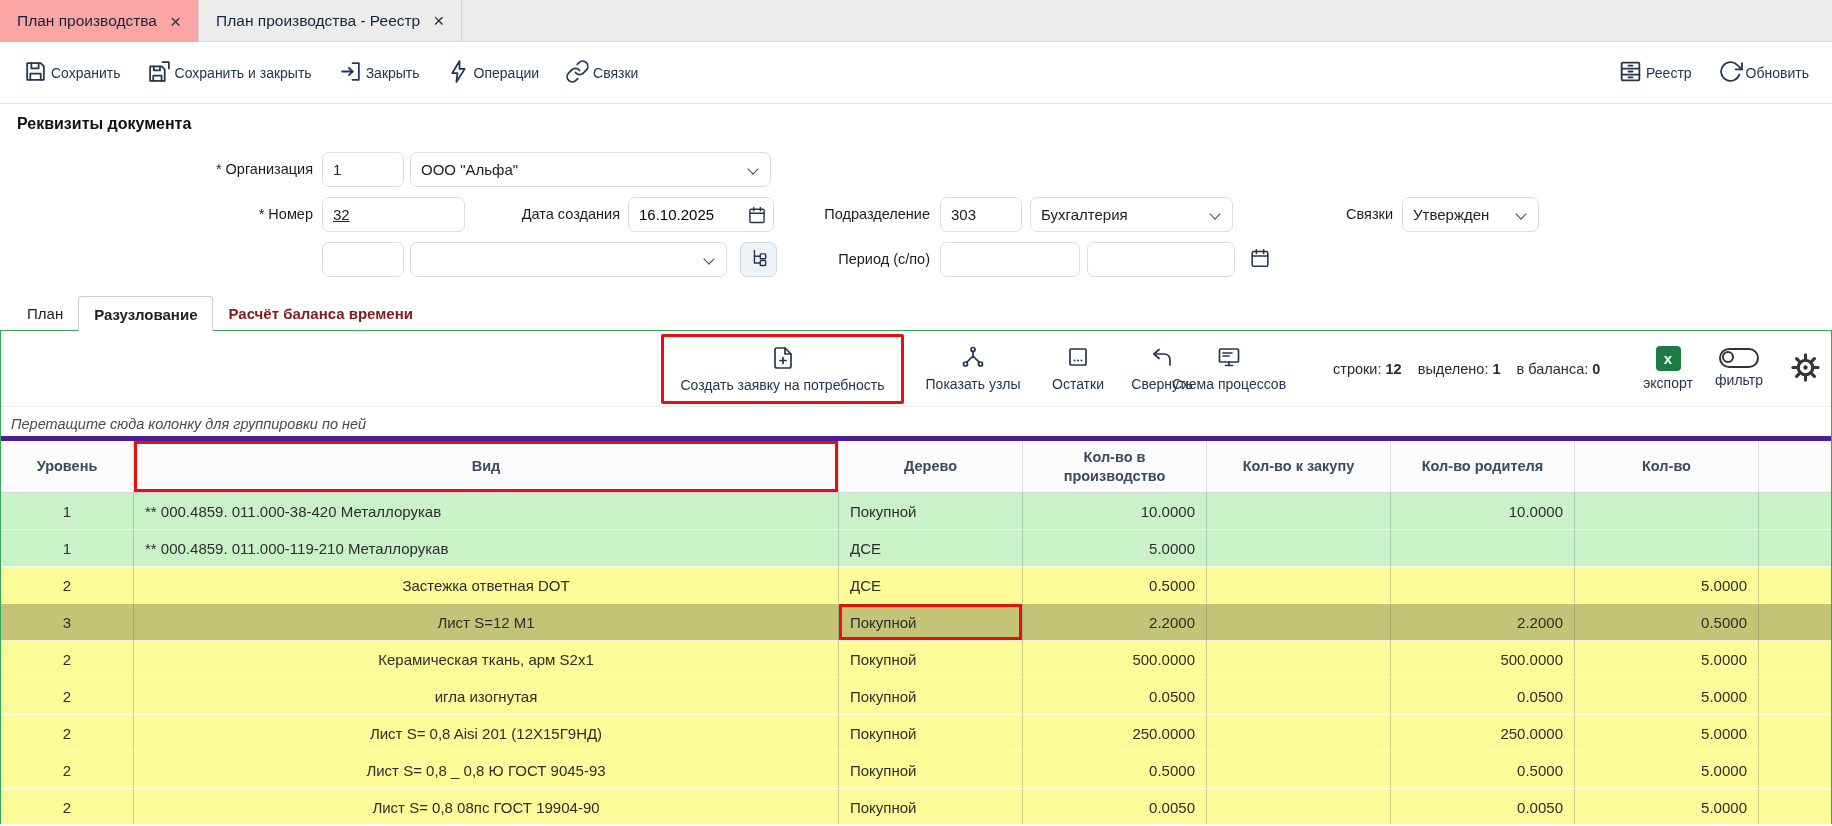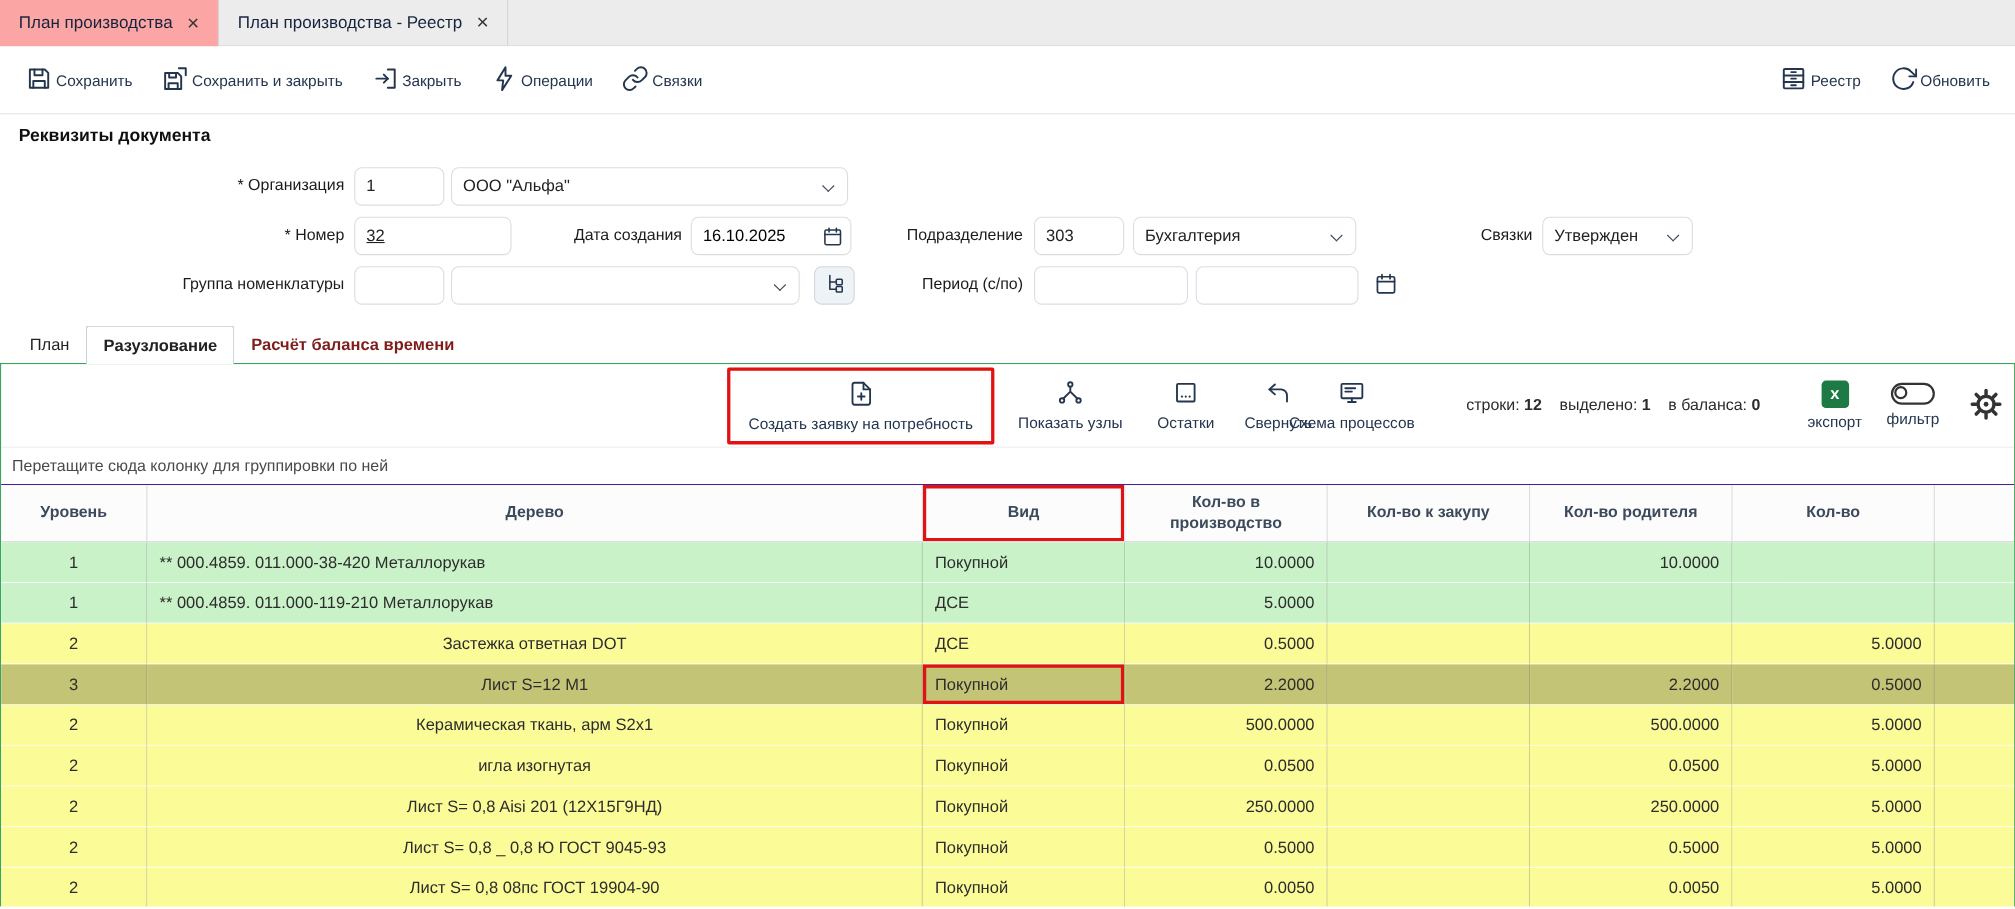--- a/index.html
+++ b/index.html
@@ -50,21 +50,21 @@
   .gbtn svg{width:24px;height:24px;}
   .red-outline{border:3px solid var(--annotation-red,#e01212);top:3px;height:70px;border-radius:2px;}
   .counters{position:absolute;top:0;height:76px;display:flex;align-items:center;gap:16px;font-size:14.5px;color:#2b2b2b;white-space:nowrap;}
   .counters b{font-weight:700;}
   .excel-icon{width:25px;height:25px;background:var(--excel-green,#217346);color:#fff;border-radius:4px;display:flex;align-items:center;justify-content:center;font-weight:700;font-size:15px;}
   .toggle{width:40px;height:20px;border:2px solid #333;border-radius:11px;position:relative;background:#fff;display:block;}
   .toggle .knob{position:absolute;left:1px;top:1px;width:12px;height:12px;border:2px solid #333;border-radius:50%;background:#fff;}
   .gearbtn{position:absolute;top:22px;width:32px;height:32px;color:#333;}
   .gearbtn svg{width:29px;height:29px;}
 
-  .group-hint{height:34px;line-height:34px;padding-left:10px;font-size:14.5px;color:#4a4a4a;border-bottom:1px solid #4c1d95;cursor:default;}
+  .group-hint{height:34px;line-height:34px;padding-left:10px;font-style:italic;font-size:14.5px;color:#4a4a4a;border-bottom:5px solid #4c1d95;cursor:default;}
 
   
   .thead,.trow{display:grid;grid-template-columns:133px 705px 184px 184px 184px 184px 184px 110px;width:100%;}
   .thead{height:52px;background:#fcfcfc;border-bottom:1px solid #d5d5d5;}
   .hcell{display:flex;align-items:center;justify-content:center;text-align:center;font-size:14.5px;font-weight:700;color:#3c4a5c;border-right:1px solid #dcdcdc;padding:0 18px;line-height:1.25;cursor:pointer;}
   .trow{height:37px;cursor:pointer;}
   .cell{display:flex;align-items:center;font-size:15px;color:#2d2d2d;border-right:1px solid rgba(90,90,90,.28);border-bottom:1px solid rgba(255,255,255,.75);padding:0 11px;overflow:hidden;white-space:nowrap;}
   .c-level{justify-content:center;}
   .c-tree{justify-content:center;}
   .c-tree.align-left{justify-content:flex-start;}
@@ -180,21 +180,20 @@
       <span>Бухгалтерия</span>
       <span class="chev"></span>
     </div>
 
     <label class="flabel" style="left:1250px;top:57px;width:143px">Связки</label>
     <div class="fcombo" style="left:1402px;top:57px;width:137px">
       <span>Утвержден</span>
       <span class="chev"></span>
     </div>
 
-    <label class="flabel" style="left:0;top:102px;width:313px">Группа номенклатуры</label>
     <input class="finput" style="left: 322px; top: 102px; width: 82px;">
     <div class="fcombo" style="left:410px;top:102px;width:317px">
       <span></span>
       <span class="chev"></span>
     </div>
     <button class="icon-btn" style="left:740px;top:102px">
       <span><svg viewBox="0 0 24 24">
             <path d="M6.5 3v15h7"></path>
             <path d="M6.5 10h7"></path>
             <rect x="13.5" y="7" width="6.5" height="6" rx="1"></rect>
@@ -291,22 +290,22 @@
               <circle cx="12" cy="12" r="6" stroke-width="2.6"></circle>
               <circle cx="12" cy="12" r="1.8" fill="currentColor" stroke="none"></circle>
             </svg></span>
       </button>
     </div>
 
     <div class="group-hint">Перетащите сюда колонку для группировки по ней</div>
 
     <div class="thead">
       <div class="hcell">Уровень</div>
+      <div class="hcell red-inset">Вид</div>
       <div class="hcell">Дерево</div>
-      <div class="hcell red-inset">Вид</div>
       <div class="hcell">Кол-во в производство</div>
       <div class="hcell">Кол-во к закупу</div>
       <div class="hcell">Кол-во родителя</div>
       <div class="hcell">Кол-во</div>
     </div>
 
     <div class="tbody">
         <div class="trow tone-green">
     <div class="cell c-level">1</div>
     <div class="cell c-tree align-left">** 000.4859. 011.000-38-420 Металлорукав</div>

